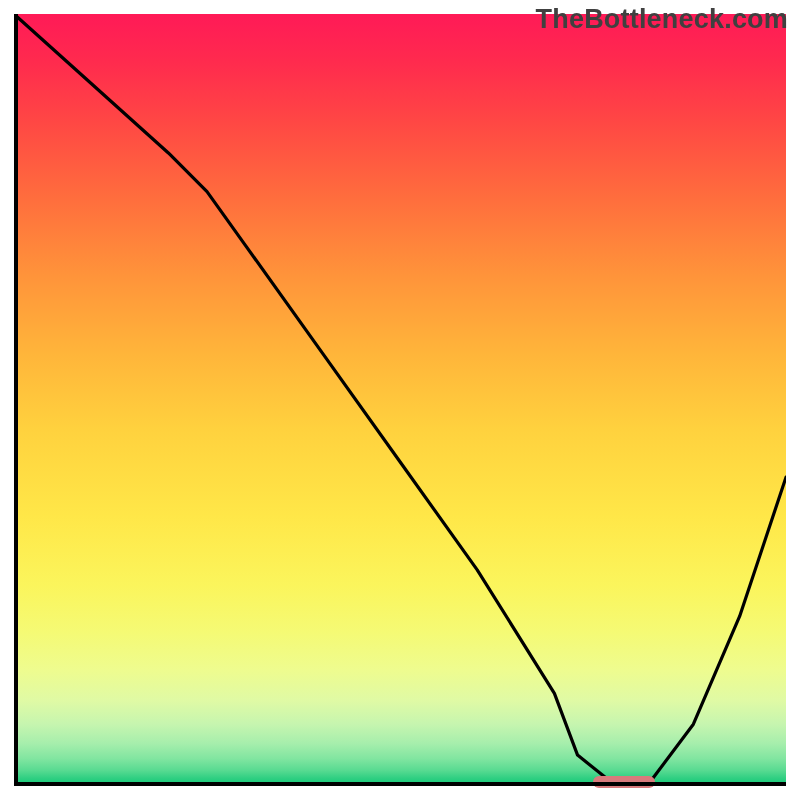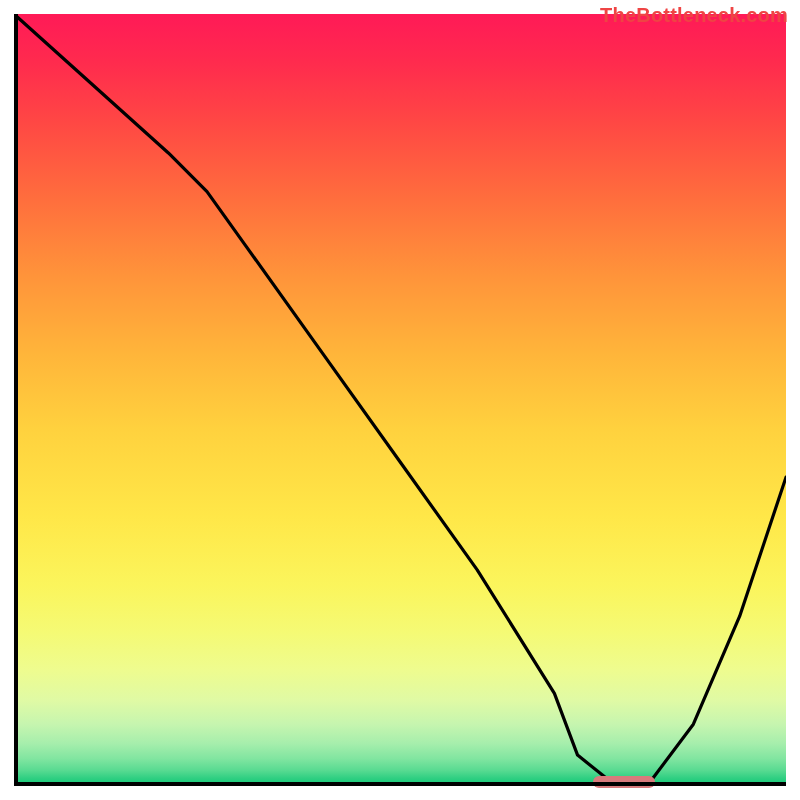--- a/index.html
+++ b/index.html
@@ -42,22 +42,22 @@
       #2fcf82 99%,
       #10c876 100%
     );
   }
   .watermark {
     position: absolute;
     right: 12px;
     top: 4px;
     font-family: Arial, Helvetica, sans-serif;
     font-weight: 700;
-    font-size: 20px;
-    color: #ef4444;
+    font-size: 27px;
+    color: #404040;
     letter-spacing: 0.2px;
     margin-left: 31px;
   }
   svg.curve {
     position: absolute;
     inset: 0;
     width: 100%;
     height: 100%;
   }
   .marker {

